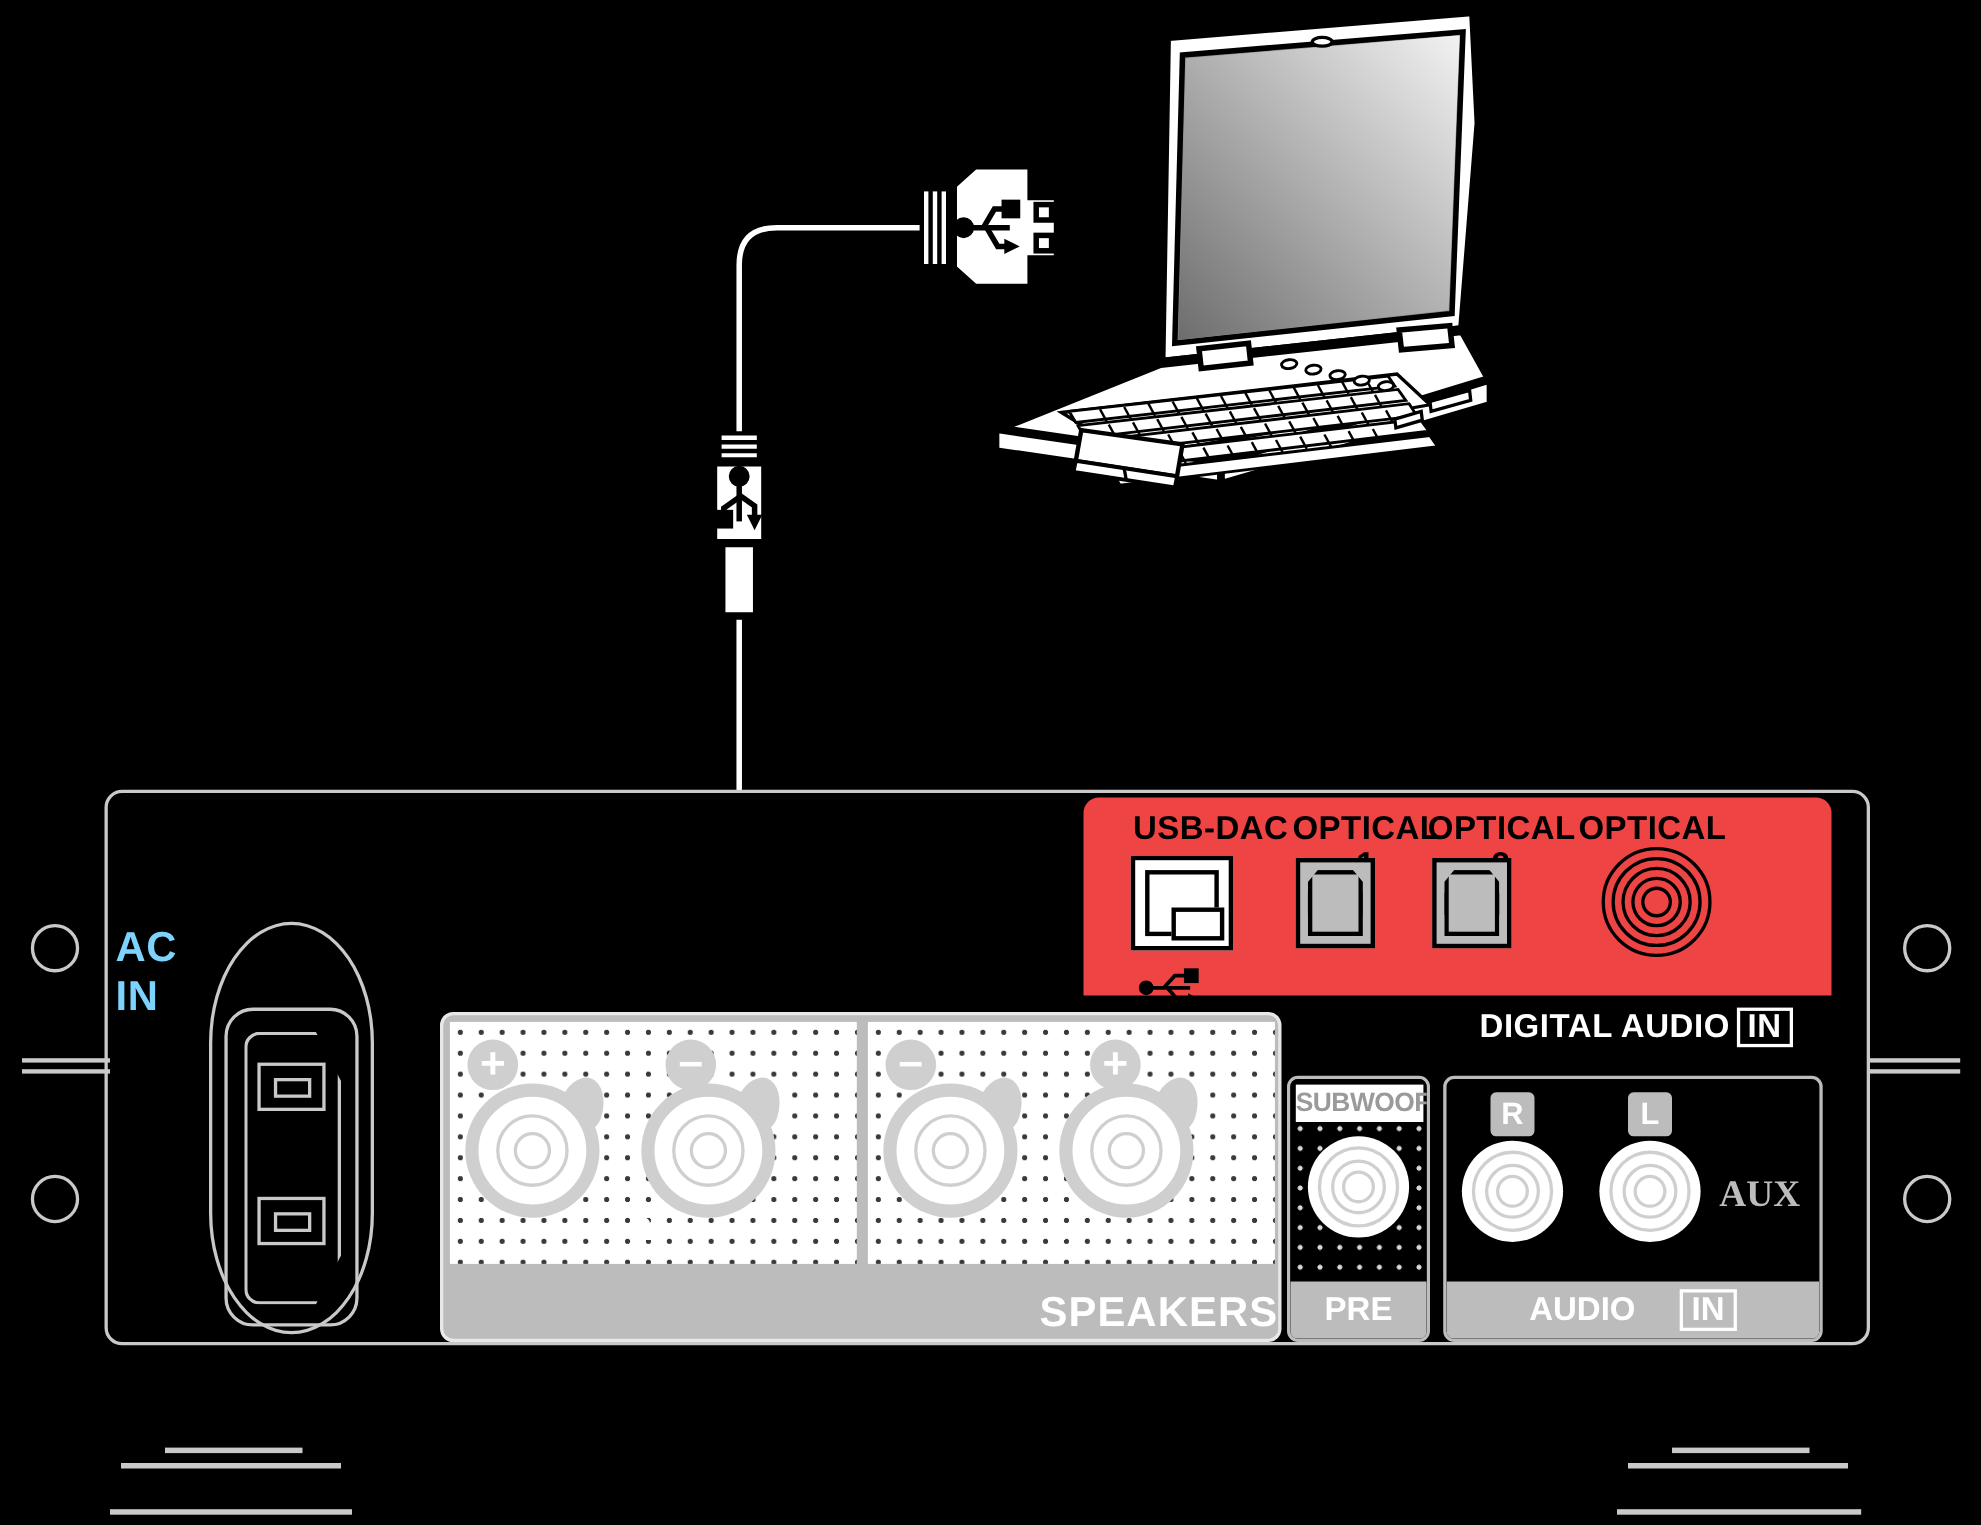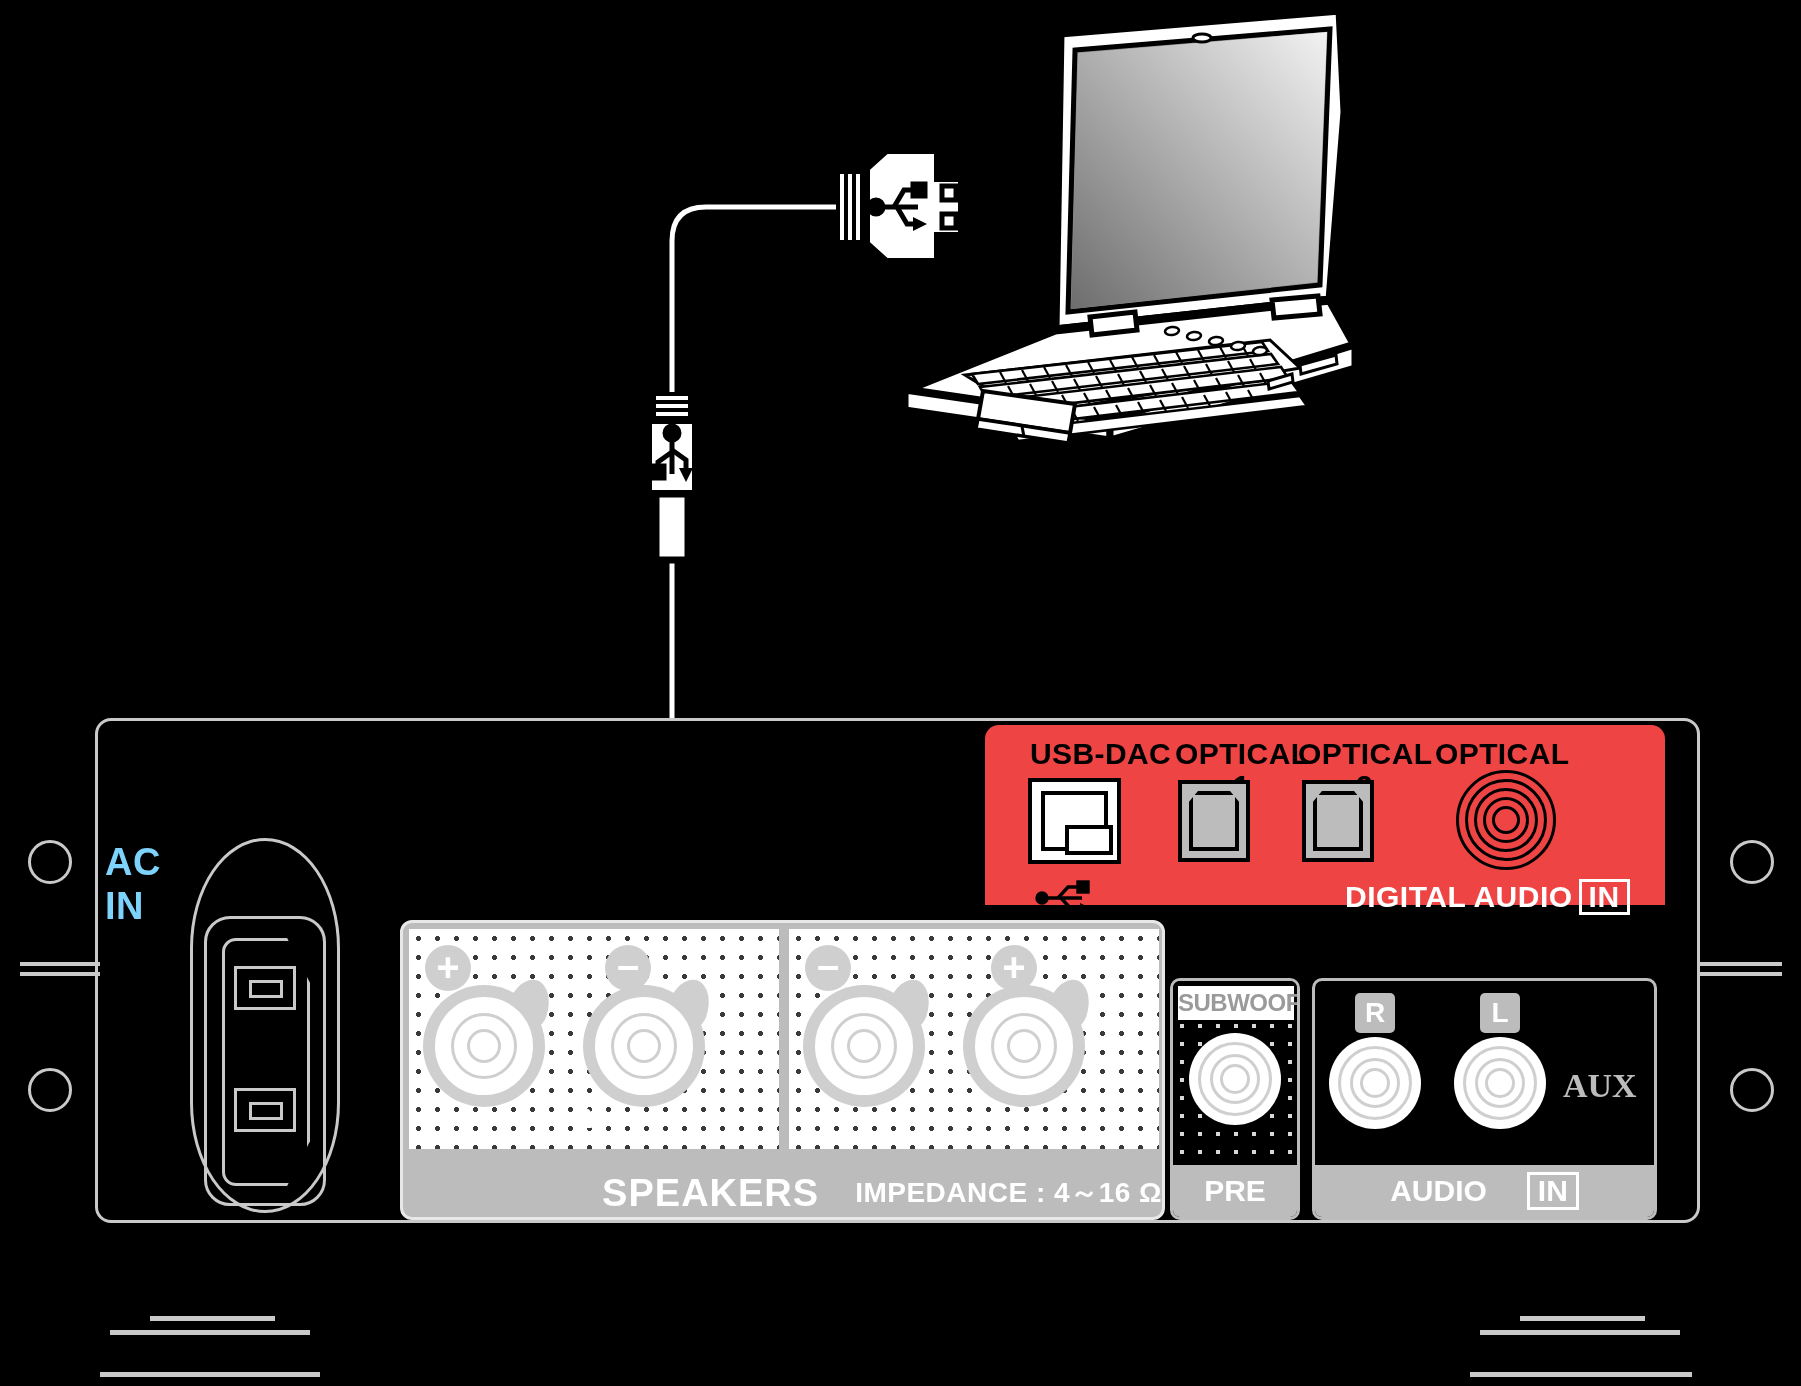--- a/index.html
+++ b/index.html
@@ -87,21 +87,21 @@
 
   
   #audioin{left:1312px;top:978px;width:345px;height:242px;border:3px solid #bcbcbc;border-radius:10px;box-sizing:border-box;background:#000;overflow:hidden;}
   #audioin .footer{position:absolute;left:0;bottom:0;width:100%;height:52px;background:#bcbcbc;
      display:flex;align-items:center;justify-content:center;gap:40px;}
   #audioin .footer .t{color:#fff;font-size:30px;font-weight:bold;}
   .chip{position:absolute;background:#bcbcbc;color:#fff;font-size:28px;font-weight:bold;
      width:40px;height:40px;line-height:40px;text-align:center;border-radius:5px;}
   .boxed-in{display:inline-block;border:3px solid #fff;padding:0 8px;line-height:32px;}
   #aux-label{position:absolute;color:#bcbcbc;font-size:34px;font-weight:bold;}
-  #digital-audio-in{left:1345px;top:879px;color:#fff;font-size:30px;font-weight:bold;letter-spacing:.5px;}
+  #digital-audio-in{left:1345px;top:916px;color:#fff;font-size:30px;font-weight:bold;letter-spacing:.5px;}
   #digital-audio-in .bx{display:inline-block;border:3px solid #fff;padding:0 7px;line-height:30px;margin-left:6px;}
   svg.cablesvg{position:absolute;left:0;top:0;width:1801px;height:1386px;pointer-events:none;}
 </style>
 </head>
 <body>
 
 <div id="stage">
 
   <svg class="cablesvg" viewBox="0 0 1801 1386">
 
@@ -367,21 +367,20 @@
       <div class="tab"></div>
         <div class="d0"></div>
         <div class="d1"></div>
         <div class="d2"></div>
         <div class="d3"></div>
     </div>
     <div class="spk-chan" style="left:548px;top:178px;">L</div>
 
     <div id="spk-footer">
       <span class="t1">SPEAKERS</span>
-      <span class="t2">IMPEDANCE : 4～16 Ω</span>
     </div>
   </div>
 
   <div id="preout" class="abs">
     <div class="dots"></div>
     <div class="subw">SUBWOOFER</div>
     <div class="rca" style="left:16px;top:52px;">
       <div class="r0"></div>
         <div class="r1"></div>
         <div class="r2"></div>

